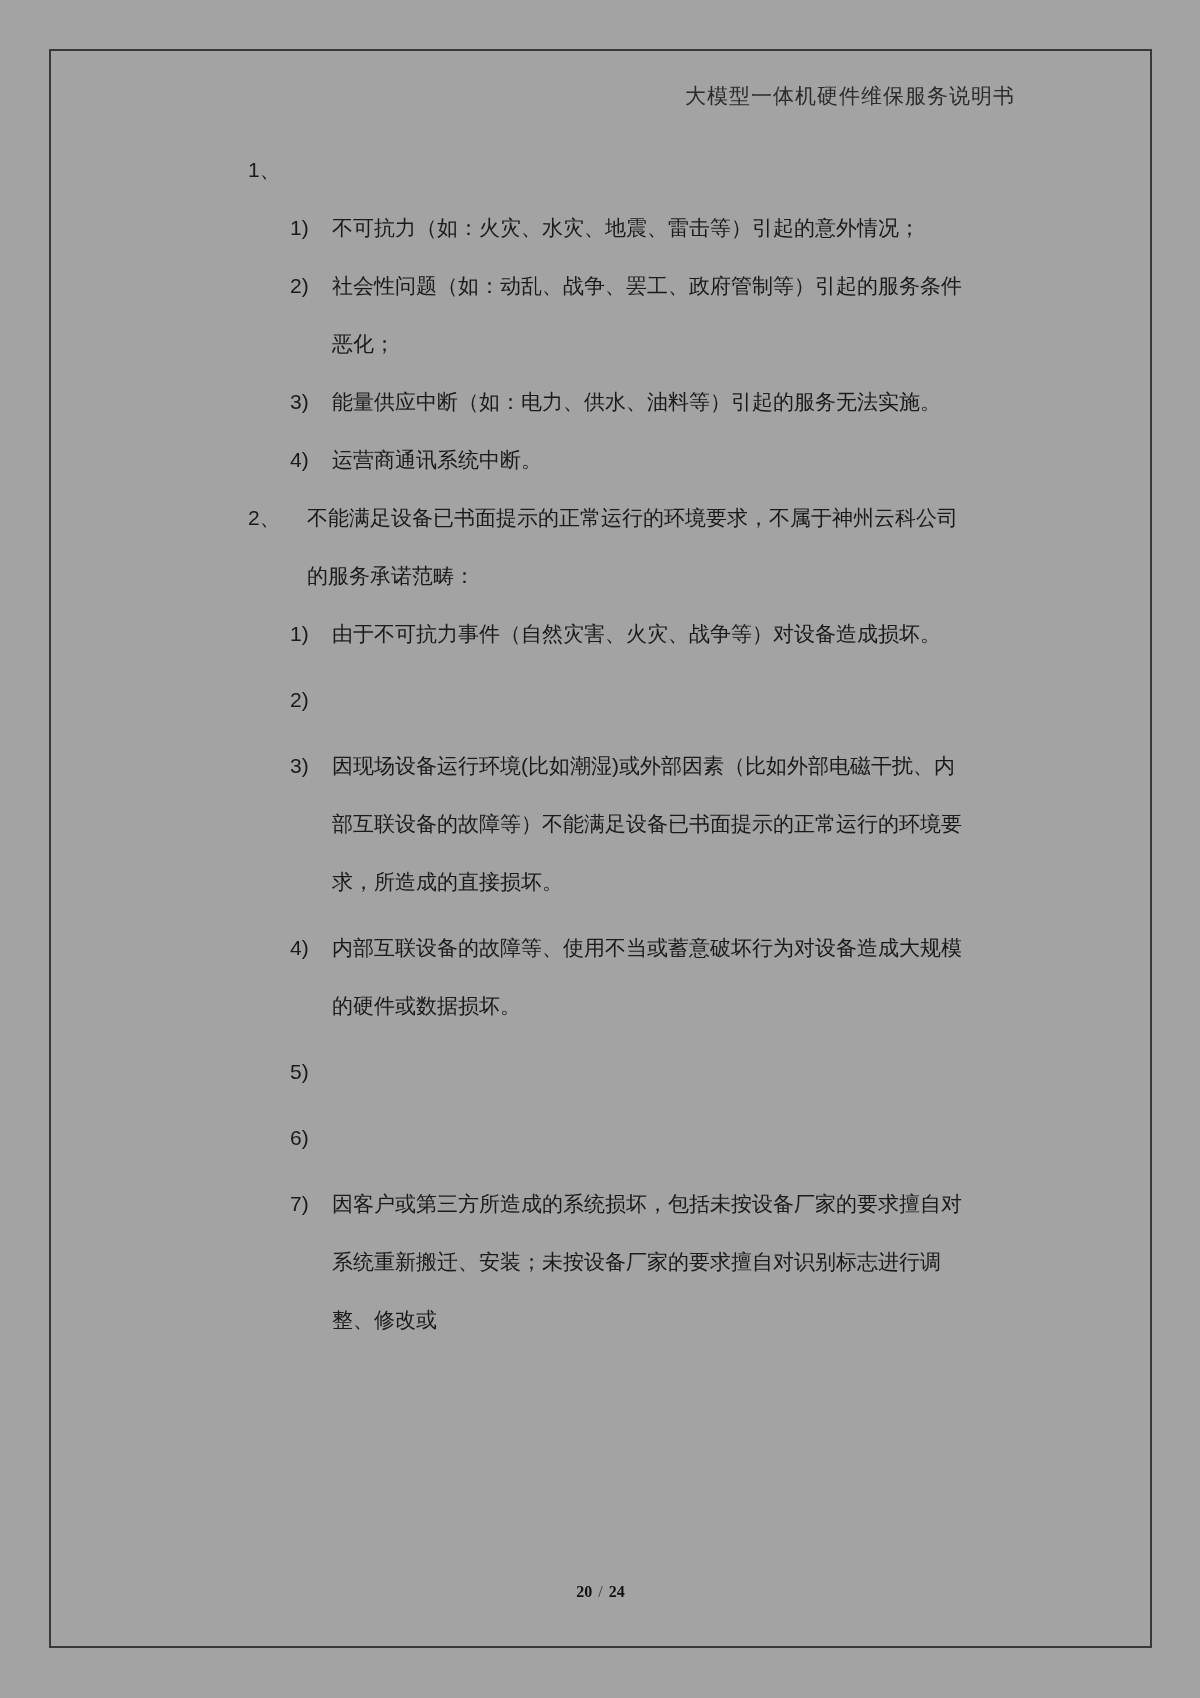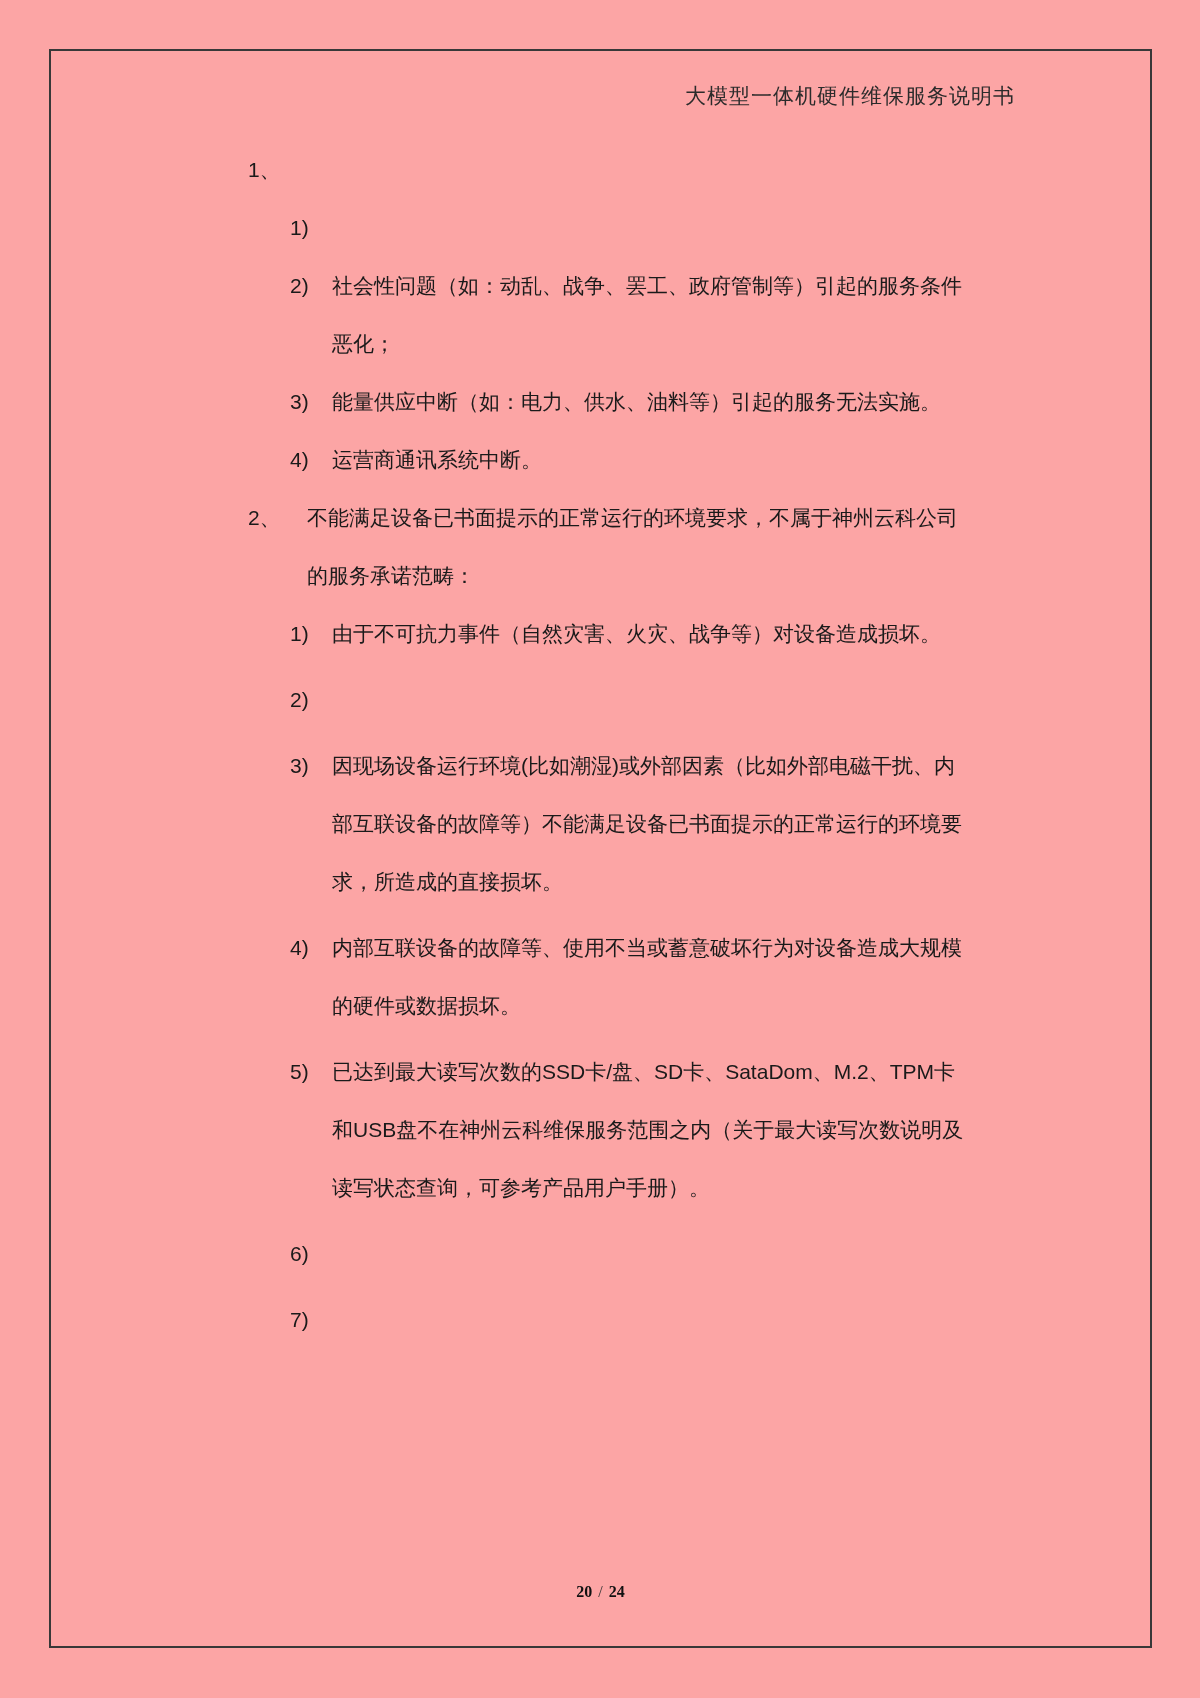--- a/index.html
+++ b/index.html
@@ -5,21 +5,21 @@
   html, body {
     margin: 0;
     padding: 0;
     background: #ffffff;
     font-family: "Liberation Sans", sans-serif;
   }
   .page {
     position: relative;
     width: 1200px;
     height: 1698px;
-    background: #fca5a5;
+    background: #a3a3a3;
     overflow: hidden;
   }
   .page-frame {
     position: absolute;
     left: 49px;
     top: 49px;
     width: 1099px;
     height: 1595px;
     border: 2px solid #383838;
     box-sizing: content-box;
@@ -93,20 +93,21 @@
 
     <div class="content">
 
       <div class="section">
         <div class="row l1">
           <span class="num">1、</span>
         </div>
         <div class="items">
           <div class="row l2">
             <span class="num">1)</span>
+            <span class="txt">不可抗力（如：火灾、水灾、地震、雷击等）引起的意外情况；</span>
           </div>
           <div class="row l2">
             <span class="num">2)</span>
             <span class="txt">社会性问题（如：动乱、战争、罢工、政府管制等）引起的服务条件恶化；</span>
           </div>
           <div class="row l2">
             <span class="num">3)</span>
             <span class="txt">能量供应中断（如：电力、供水、油料等）引起的服务无法实施。</span>
           </div>
           <div class="row l2">
@@ -132,27 +133,27 @@
           <div class="row l2">
             <span class="num">3)</span>
             <span class="txt">因现场设备运行环境(比如潮湿)或外部因素（比如外部电磁干扰、内部互联设备的故障等）不能满足设备已书面提示的正常运行的环境要求，所造成的直接损坏。</span>
           </div>
           <div class="row l2">
             <span class="num">4)</span>
             <span class="txt">内部互联设备的故障等、使用不当或蓄意破坏行为对设备造成大规模的硬件或数据损坏。</span>
           </div>
           <div class="row l2">
             <span class="num">5)</span>
-            <span class="txt">已达到最大读写次数的SSD卡/盘、SD卡、SataDom、M.2、TPM卡和USB盘不在神州云科维保服务范围之内（关于最大读写次数说明及读写状态查询，可参考产品用户手册）。</span>
           </div>
           <div class="row l2">
             <span class="num">6)</span>
           </div>
           <div class="row l2">
             <span class="num">7)</span>
+            <span class="txt">因客户或第三方所造成的系统损坏，包括未按设备厂家的要求擅自对系统重新搬迁、安装；未按设备厂家的要求擅自对识别标志进行调整、修改或</span>
           </div>
         </div>
       </div>
 
     </div>
 
     <div class="doc-footer">
       <span class="pg">20</span><span class="sep">/</span><span class="pg">24</span>
     </div>
 

